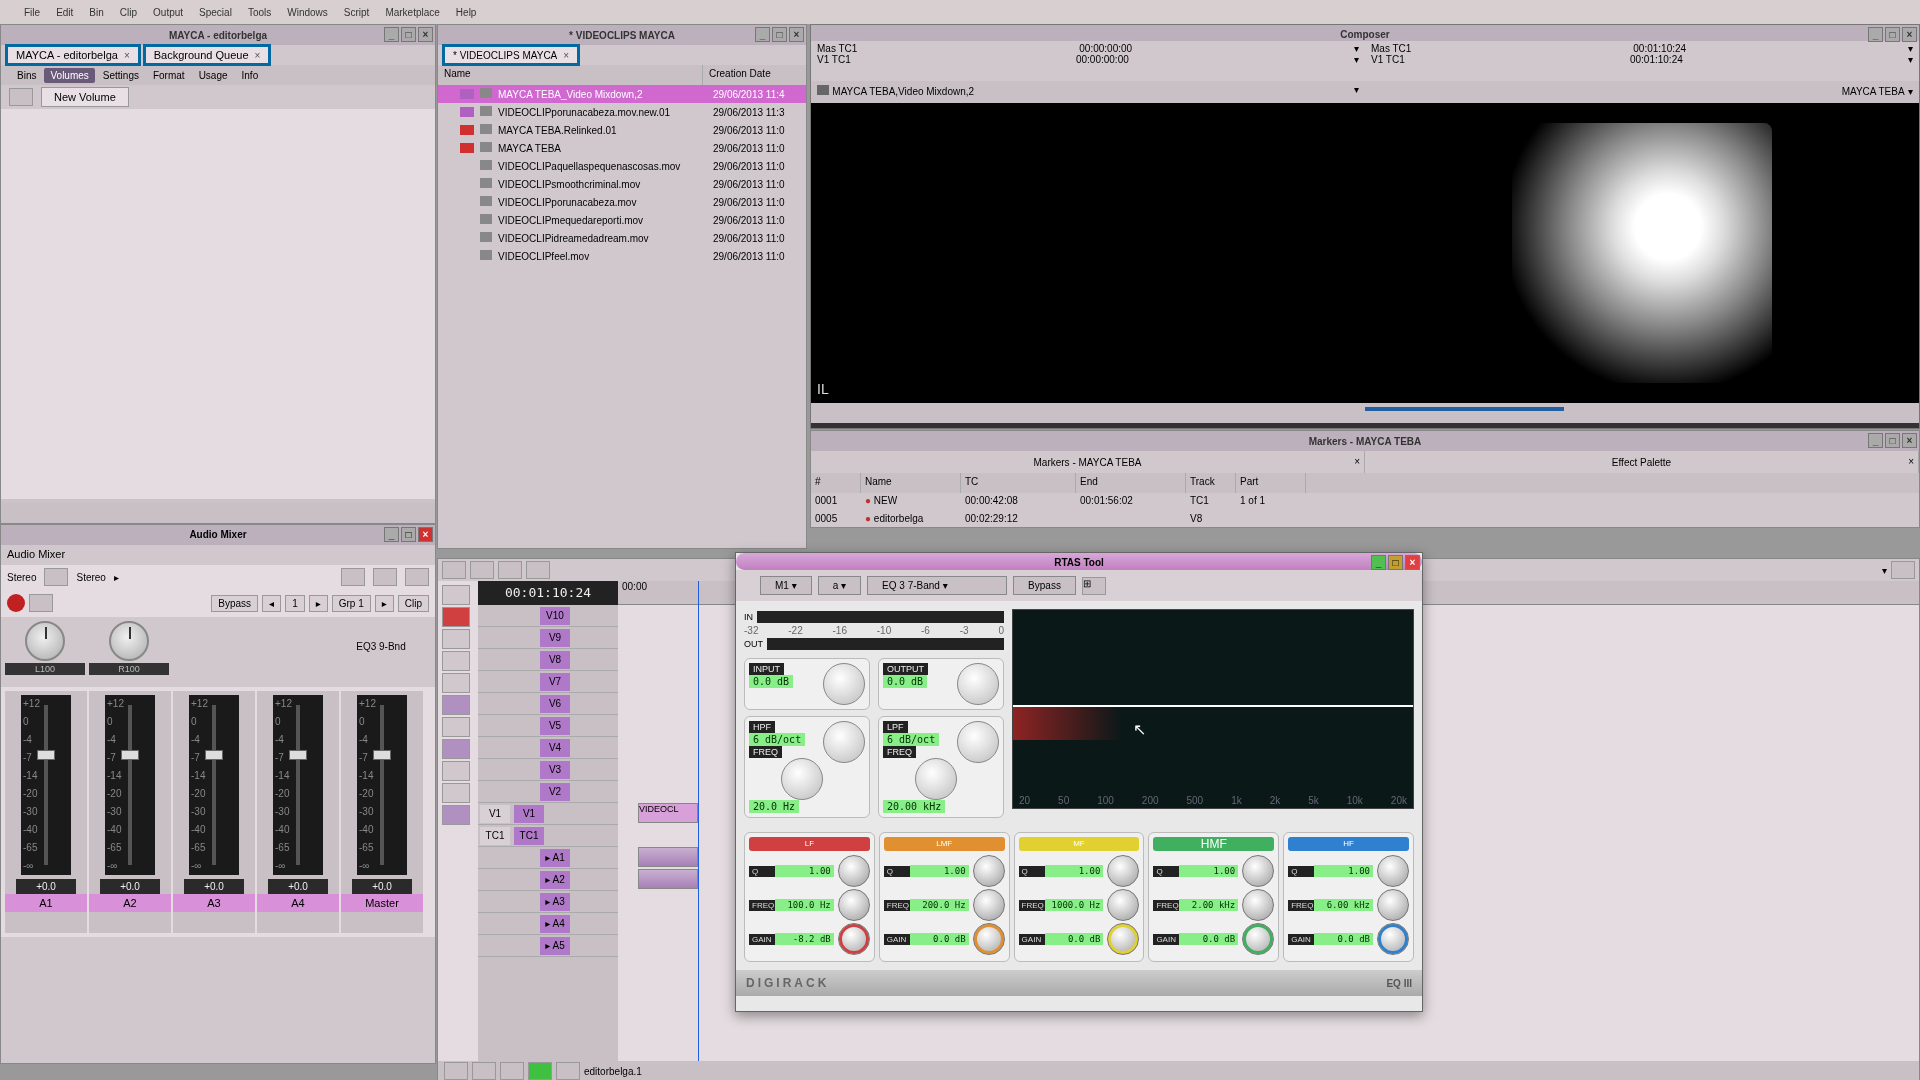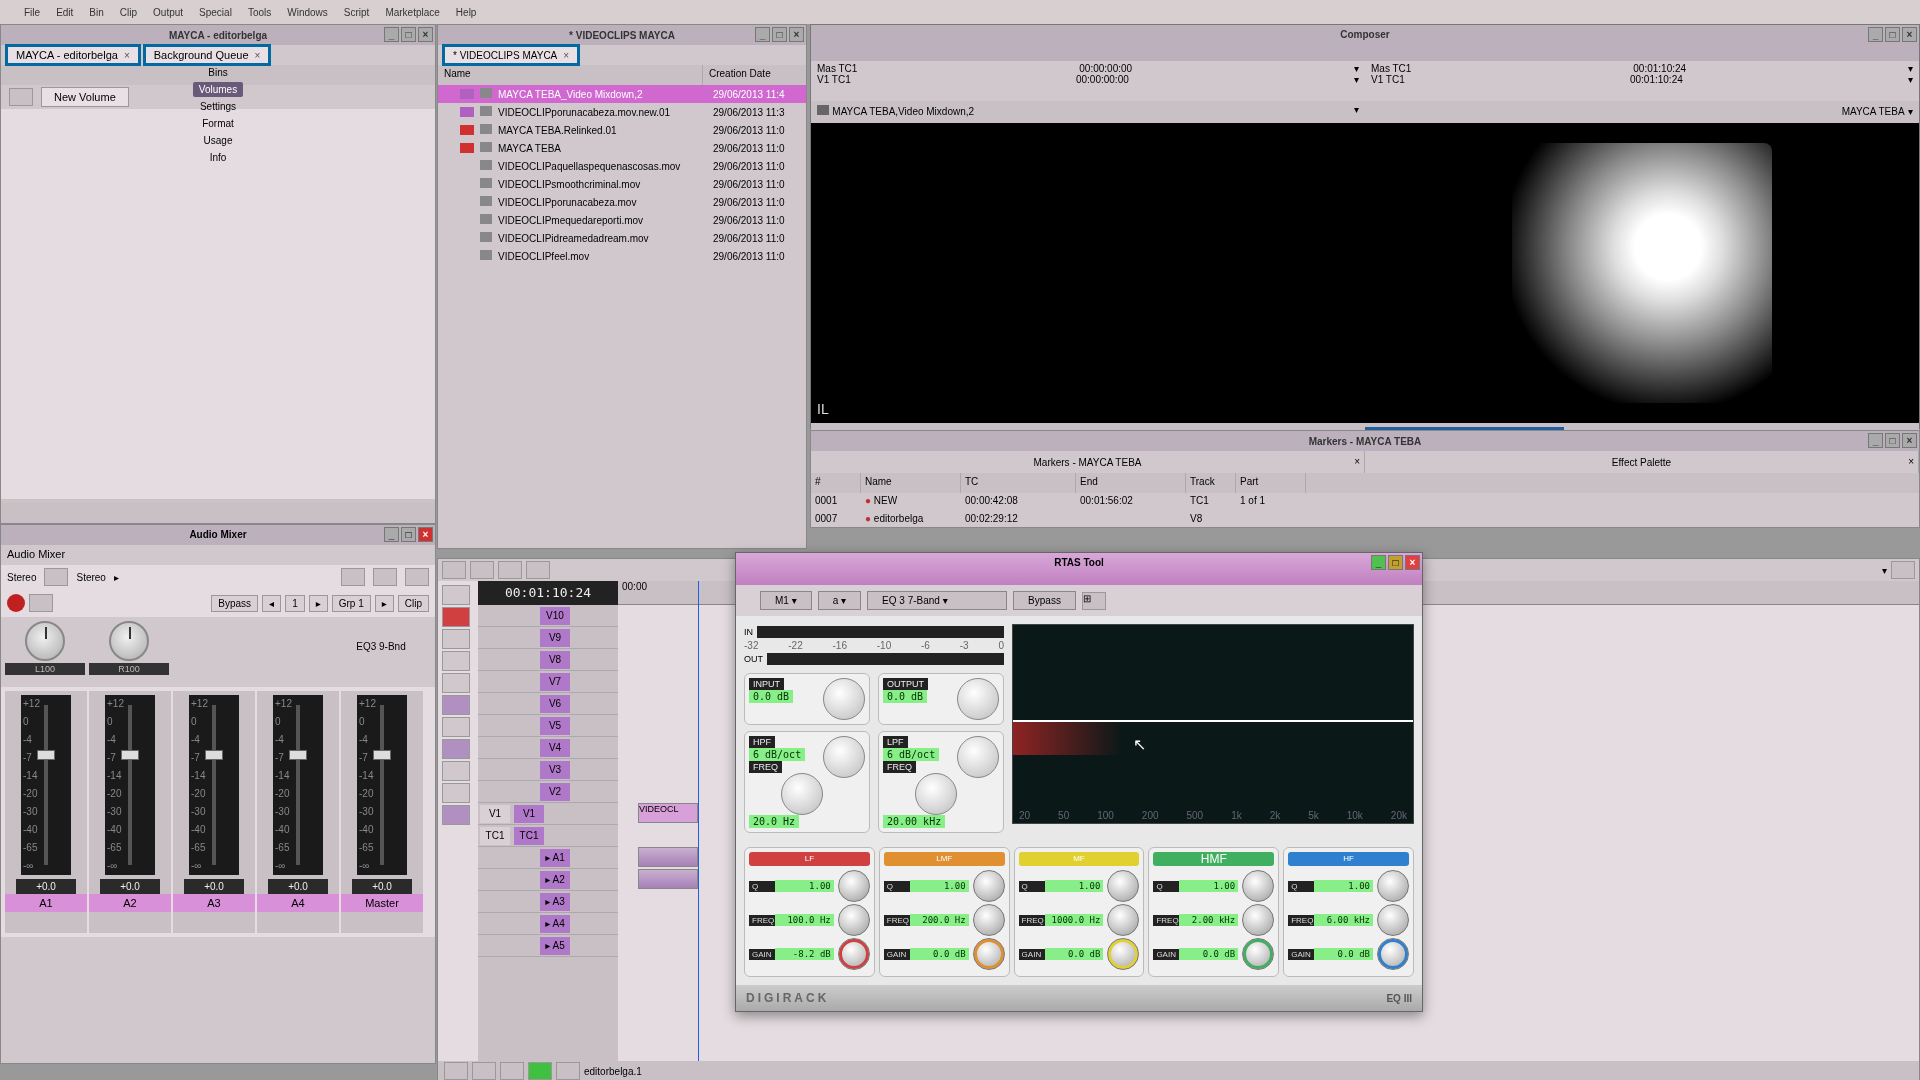--- a/index.html
+++ b/index.html
@@ -10,21 +10,21 @@
 .menubar span { cursor:pointer; }
 
 
 .proj-win { position:absolute; left:0; top:24px; width:436px; height:500px; background:#ccc4c4; border:1px solid #888; }
 .proj-title { background:#bcb0bc; height:20px; color:#333; font-weight:bold; text-align:center; line-height:20px; font-size:12px; position:relative; }
 .winctl { position:absolute; right:2px; top:2px; display:flex; gap:2px; }
 .winctl div { width:15px; height:15px; background:#aaa; border:1px solid #777; text-align:center; line-height:13px; font-size:10px; }
 .proj-tabs { background:#d0c8cc; height:20px; display:flex; align-items:center; padding:0 4px; }
 .proj-tab { padding:2px 8px; background:#e8e0e4; border:3px solid #0369a1; font-size:11px; position:relative; margin-right:2px; }
 .proj-tab .xbtn { margin-left:6px; color:#555; }
-.proj-subtabs { background:#c8c0c4; height:20px; display:flex; align-items:center; gap:2px; padding:0 10px; font-size:11px;flex-direction:column; }
+.proj-subtabs { background:#c8c0c4; height:20px; display:flex; align-items:center; gap:2px; padding:0 10px; font-size:11px; }
 .proj-subtabs span { padding:2px 6px; }
 .proj-subtabs .sel { background:#6a5a7a; color:#fff; border-radius:2px; }
 .vol-bar { background:#d0c8cc; height:24px; display:flex; align-items:center; padding:0 8px; gap:8px; }
 .vol-btn { width:24px; height:18px; background:#c8c0c4; border:1px solid #999; }
 .vol-new { background:#e8e0e4; border:1px solid #999; padding:3px 12px; font-size:11px; }
 .vol-body { background:#e4dce0; height:390px; }
 .vol-status { position:absolute; bottom:0; left:0; right:0; height:20px; background:#c8c0c4; display:flex; }
 
 
 .bin-win { position:absolute; left:437px; top:24px; width:370px; height:525px; background:#d0c8cc; border:1px solid #888; }
@@ -34,21 +34,21 @@
 .bh-date { flex:1; padding:3px 6px; }
 .bin-row { height:18px; display:flex; align-items:center; font-size:11px; }
 .bin-row.sel { background:#d068d0; color:#fff; }
 .bin-cell-icon { width:20px; text-align:center; }
 .bin-cell-sq { width:14px; height:10px; margin:0 2px; }
 .bin-cell-name { width:215px; padding:0 2px; overflow:hidden; white-space:nowrap; }
 .bin-cell-date { flex:1; padding:0 2px; }
 
 
 .composer { position:absolute; left:810px; top:24px; right:0; height:405px; background:#333; border:1px solid #777; }
-.comp-title { background:#bcb0bc; height:36px; text-align:center; line-height:20px; font-weight:bold; color:#333; position:relative; }
+.comp-title { background:#bcb0bc; height:16px; text-align:center; line-height:20px; font-weight:bold; color:#333; position:relative; }
 .comp-tc { background:#d0c8cc; height:40px; display:flex; }
 .tc-half { flex:1; display:flex; flex-direction:column; padding:2px 6px; font-size:11px; }
 .tc-row { display:flex; justify-content:space-between; font-family:monospace; }
 .comp-names { background:#c8c0c4; height:22px; display:flex; }
 .comp-names > div { flex:1; padding:3px 6px; font-size:12px; position:relative; }
 .viewer-area { height:300px; display:flex; background:#000; }
 .viewer-left { flex:1; background:#000; position:relative; }
 .viewer-right { flex:1; background:#000; position:relative; display:flex; align-items:center; justify-content:center; }
 .viewer-right .img { width:260px; height:260px; background:radial-gradient(ellipse at 60% 40%, #fff 15%, #ddd 25%, #888 45%, #000 75%); border-radius:8px; }
 .comp-timeline { height:20px; background:#c8c0c4; position:relative; }
@@ -103,21 +103,21 @@
 .track-btn { width:30px; height:18px; background:#b078c8; margin:0 2px; font-size:10px; text-align:center; line-height:18px; }
 .track-btn.mono { background:#d8d0d4; }
 .tl-clips { flex:1; background:#e4dce0; position:relative; }
 .tl-ruler { height:24px; background:#c8c0c4; border-bottom:1px solid #888; }
 .clip { position:absolute; height:20px; background:#d8a0d8; border:1px solid #888; font-size:9px; overflow:hidden; }
 .clip.audio { background:linear-gradient(#c8b0d0,#a880b8); }
 .playhead { position:absolute; top:0; bottom:0; width:1px; background:#2060e0; left:80px; }
 
 
 .rtas-win { position:absolute; left:735px; top:552px; width:688px; height:460px; background:#e8e8e8; border:1px solid #666; z-index:100; box-shadow:0 4px 12px rgba(0,0,0,.4); }
-.rtas-title { height:32px; background:linear-gradient(#d8a8d8,#c080c0); text-align:center; line-height:20px; font-weight:bold; position:relative; }
+.rtas-title { height:17px; background:linear-gradient(#d8a8d8,#c080c0); text-align:center; line-height:20px; font-weight:bold; position:relative;border-radius:10px; }
 .rtas-title .winctl div:nth-child(1){background:#50c050;} 
 .rtas-title .winctl div:nth-child(2){background:#c0a030;} 
 .rtas-title .winctl div:last-child{background:#e04040;color:#fff;}
 .rtas-bar { height:31px; background:#d8d0d4; display:flex; align-items:center; padding:0 24px; gap:6px; font-size:11px; }
 .rtas-dd { background:#c8c0c4; border:1px solid #888; padding:3px 14px; position:relative; }
 .rtas-body { display:flex; padding:8px; gap:8px; }
 .rtas-left { width:260px; }
 .rtas-graph { flex:1; height:200px; background:#0a1818; border:1px solid #444; position:relative; }
 .graph-curve { position:absolute; left:0; top:95px; right:0; height:2px; background:#fff; }
 .graph-lf { position:absolute; left:0; top:95px; width:110px; height:35px; background:linear-gradient(to right,rgba(200,40,40,.7),rgba(200,40,40,0)); border-top:1px solid #fff; }
@@ -353,21 +353,21 @@
       <div class="marker-row">
         <div class="mh-num">0001</div>
         <div class="mh-name"><span style="color:#c03030">●</span> NEW</div>
         <div class="mh-tc">00:00:42:08</div>
         <div class="mh-end">00:01:56:02</div>
         <div class="mh-track">TC1</div>
         <div class="mh-part">1 of 1</div>
         <div class="mh-cmt"></div>
       </div>
       <div class="marker-row">
-        <div class="mh-num">0007</div>
+        <div class="mh-num">0005</div>
         <div class="mh-name"><span style="color:#c03030">●</span> editorbelga</div>
         <div class="mh-tc">00:02:29:12</div>
         <div class="mh-end"></div>
         <div class="mh-track">V8</div>
         <div class="mh-part"></div>
         <div class="mh-cmt"></div>
       </div>
     </div>
 </div>
 

